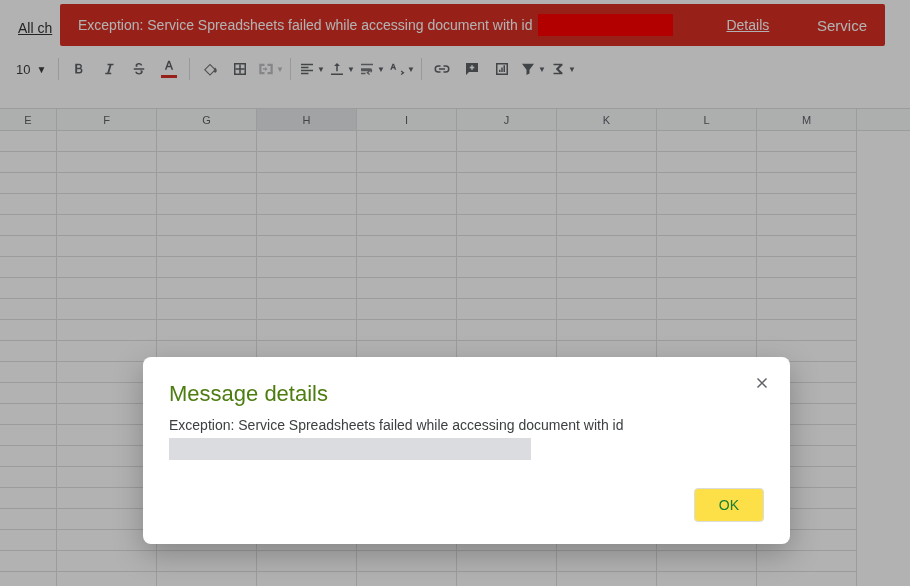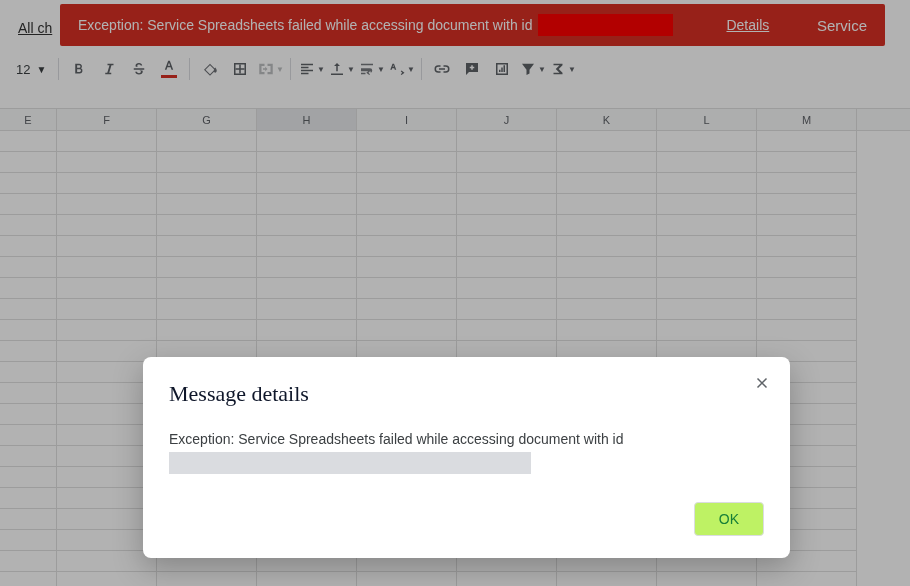--- a/index.html
+++ b/index.html
@@ -99,43 +99,43 @@
     position: absolute;
     width: 647px;
     left: 143px; top: 357px;
     background: #fff;
     border-radius: 8px;
     box-shadow: 0 10px 30px rgba(0,0,0,0.25);
     z-index: 100;
     padding: 24px 26px 22px 26px;
   }
   .modal h2 {
-    font-family: Liberation Serif, serif;
+    font-family: Liberation Sans, sans-serif;
     font-weight: 400;
     font-size: 22px;
-    color: #0f172a;
-    margin-bottom: 22px;
+    color: #4d7c0f;
+    margin-bottom: 8px;
   }
   .modal .close {
     position: absolute; top: 14px; right: 16px;
     width: 24px; height: 24px; cursor: pointer; color:#5f6368;
     font-size: 20px; display:flex; align-items:center; justify-content:center;
   }
   .modal .body {
     font-size: 14px; color: #3c4043; line-height: 1.5;
   }
   .modal .redact-grey {
     width: 362px; height: 22px; background: #dadce0; margin-top: 2px;
   }
   .modal .footer {
     display: flex; justify-content: flex-end; margin-top: 28px;
   }
   .ok-btn {
     border: 1px solid #dadce0;
-    background: #bef264;
+    background: #fde047;
     color: #188038;
     font-size: 14px;
     font-weight: 500;
     padding: 8px 24px;
     border-radius: 4px;
     cursor: pointer;
   }
 </style>
 </head>
 <body>
@@ -145,21 +145,21 @@
 <div class="error-banner">
   <span class="msg">Exception: Service Spreadsheets failed while accessing document with id</span>
   <span class="redact"></span>
   <a class="details">Details</a>
   <span class="spacer"></span>
   <a class="dismiss">Service</a>
 </div>
 
 <div class="toolbar">
   <div class="fontsize">
-    <span>12</span>
+    <span>10</span>
     <span class="arr">▼</span>
   </div>
   <div class="tb-sep"></div>
   <div class="tb-btn">
       <svg viewBox="0 0 24 24">
         <path fill="currentColor" d="M7 5h5.5a3.5 3.5 0 0 1 2.3 6.1A3.7 3.7 0 0 1 13 18H7V5zm2.5 2v3.3h2.8a1.65 1.65 0 0 0 0-3.3H9.5zm0 5.3V16h3.3a1.85 1.85 0 0 0 0-3.7H9.5z"></path>
       </svg>
     </div>
   <div class="tb-btn">
       <svg viewBox="0 0 24 24">

